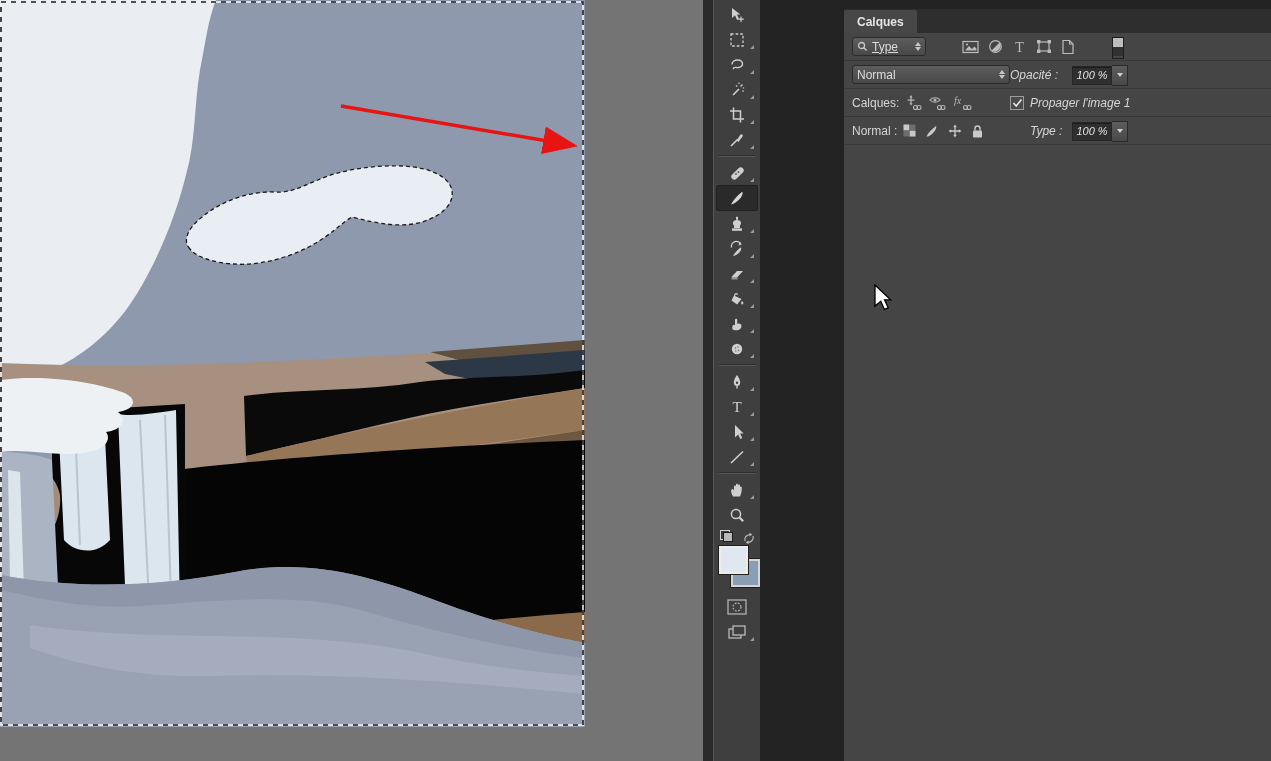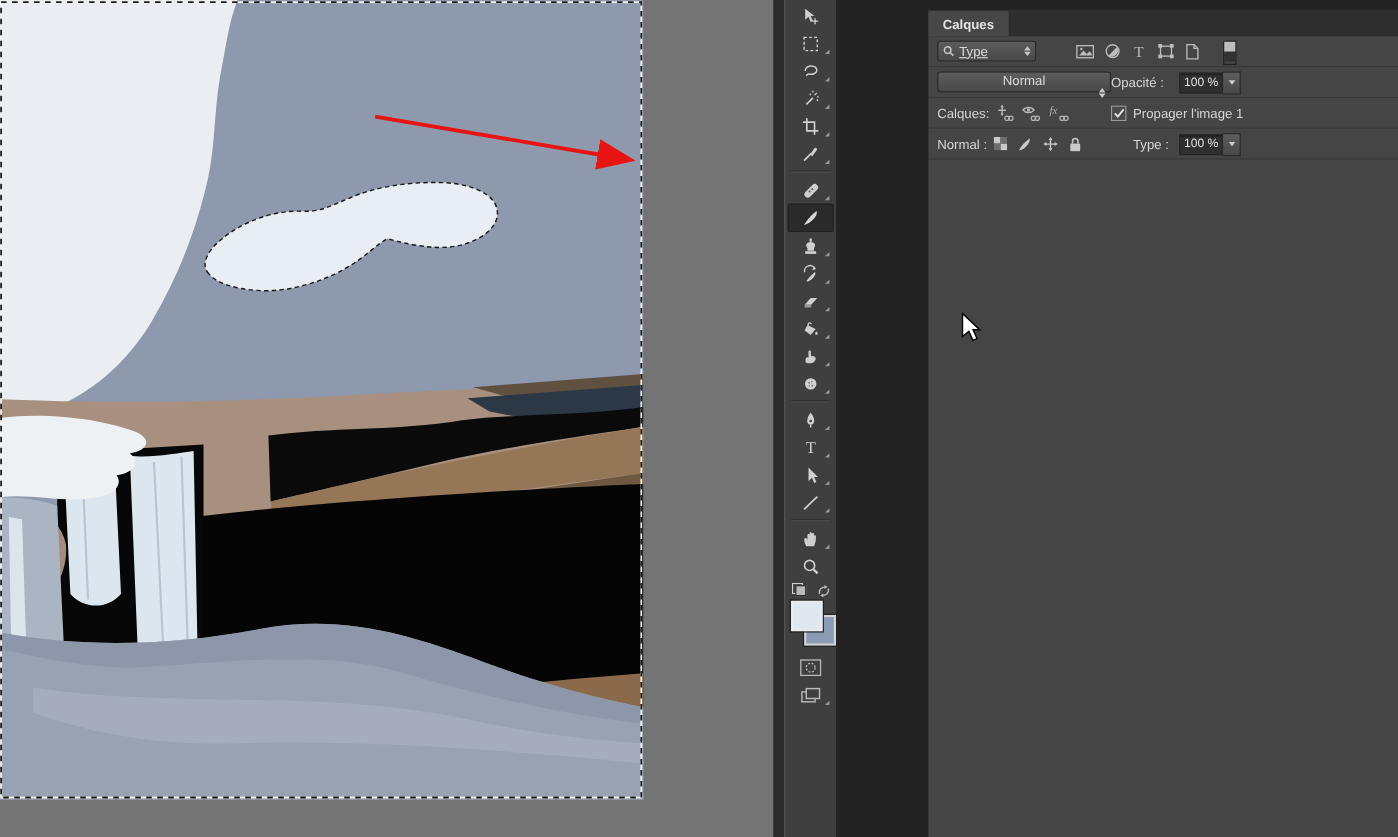--- a/index.html
+++ b/index.html
@@ -46,32 +46,32 @@
   .tab{height:23px;padding:0 13px;background:#474747;color:#e4e4e4;font-size:12px;font-weight:bold;
        display:flex;align-items:center;border-radius:2px 2px 0 0;}
   .prow{position:relative;height:28px;display:flex;align-items:center;padding:0 8px;
         border-bottom:1px solid #393939;box-sizing:border-box;color:#d6d6d6;font-size:12px;}
   .combo{height:19px;background:linear-gradient(#5d5d5d,#484848);border:1px solid #2a2a2a;border-radius:3px;
          display:flex;align-items:center;color:#dcdcdc;font-size:12px;padding:0 4px;box-sizing:border-box;}
   .spin{display:flex;flex-direction:column;margin-left:auto;gap:1px;padding-left:6px;}
   .spin i{display:block;width:0;height:0;border-left:3.5px solid transparent;border-right:3.5px solid transparent;}
   .spin i.up{border-bottom:4px solid #c7c7c7;}
   .spin i.dn{border-top:4px solid #c7c7c7;}
-  .type-combo{width:90px;text-decoration:underline;}
-  .blend-combo{width:158px;flex-direction:column;}
+  .type-combo{width:74px;text-decoration:underline;}
+  .blend-combo{width:158px;}
   .ficons{display:flex;align-items:center;gap:9px;margin-left:36px;}
   .toggle{position:absolute;left:268px;top:4px;width:10px;height:20px;border:1px solid #1e1e1e;}
   .toggle .t{height:9px;background:#bdbdbd;}
   .toggle .b{height:9px;background:#323232;}
   .valbox{width:38px;height:17px;background:#2f2f2f;border:1px solid #262626;box-shadow:inset 0 1px 0 #1c1c1c;
           color:#e2e2e2;font-size:11px;display:flex;align-items:center;justify-content:center;}
   .valbtn{width:15px;height:19px;background:linear-gradient(#5d5d5d,#484848);border:1px solid #2a2a2a;
           border-left:none;display:flex;align-items:center;justify-content:center;}
   .valbtn i{width:0;height:0;border-left:3.5px solid transparent;border-right:3.5px solid transparent;border-top:4px solid #cfcfcf;}
-  .abs{position:absolute;top:0;height:28px;display:flex;align-items:center;}
+  .abs{position:absolute;top:0;height:28px;display:flex;align-items:center;font-style:italic;}
   .checkbox{width:12px;height:12px;background:#4a4a4a;border:1px solid #9b9b9b;display:flex;
             align-items:center;justify-content:center;margin-right:6px;}
   .uicons{display:flex;align-items:center;gap:7px;margin-left:6px;}
   .licons{display:flex;align-items:center;gap:9px;margin-left:6px;}
   .layer-row{height:28px;background:#4e5a6c;border-bottom:1px solid #5e6c82;display:flex;align-items:center;
              color:#e8e8e8;font-size:12px;}
   .eye-cell{width:28px;display:flex;align-items:center;justify-content:center;border-right:1px solid #41506077;height:100%;}
   .thumb{width:38px;height:25px;margin-left:3px;border:1px solid #f2f2f2;background:#8e99ad;overflow:hidden;}
   .lname{margin-left:10px;}
 

